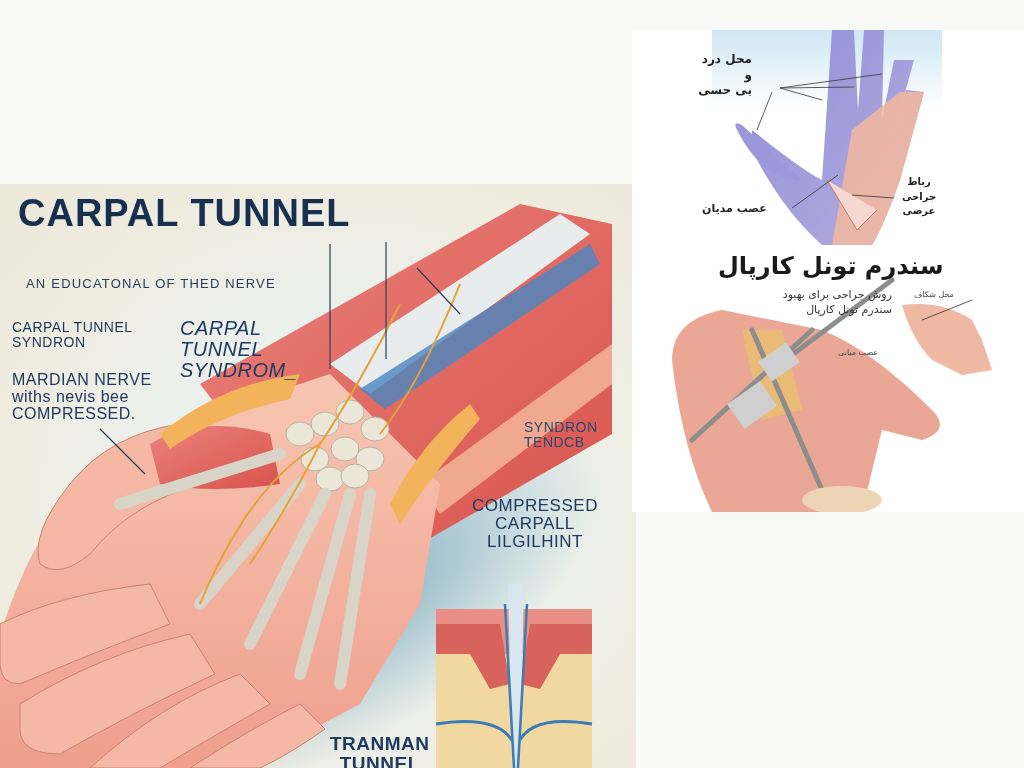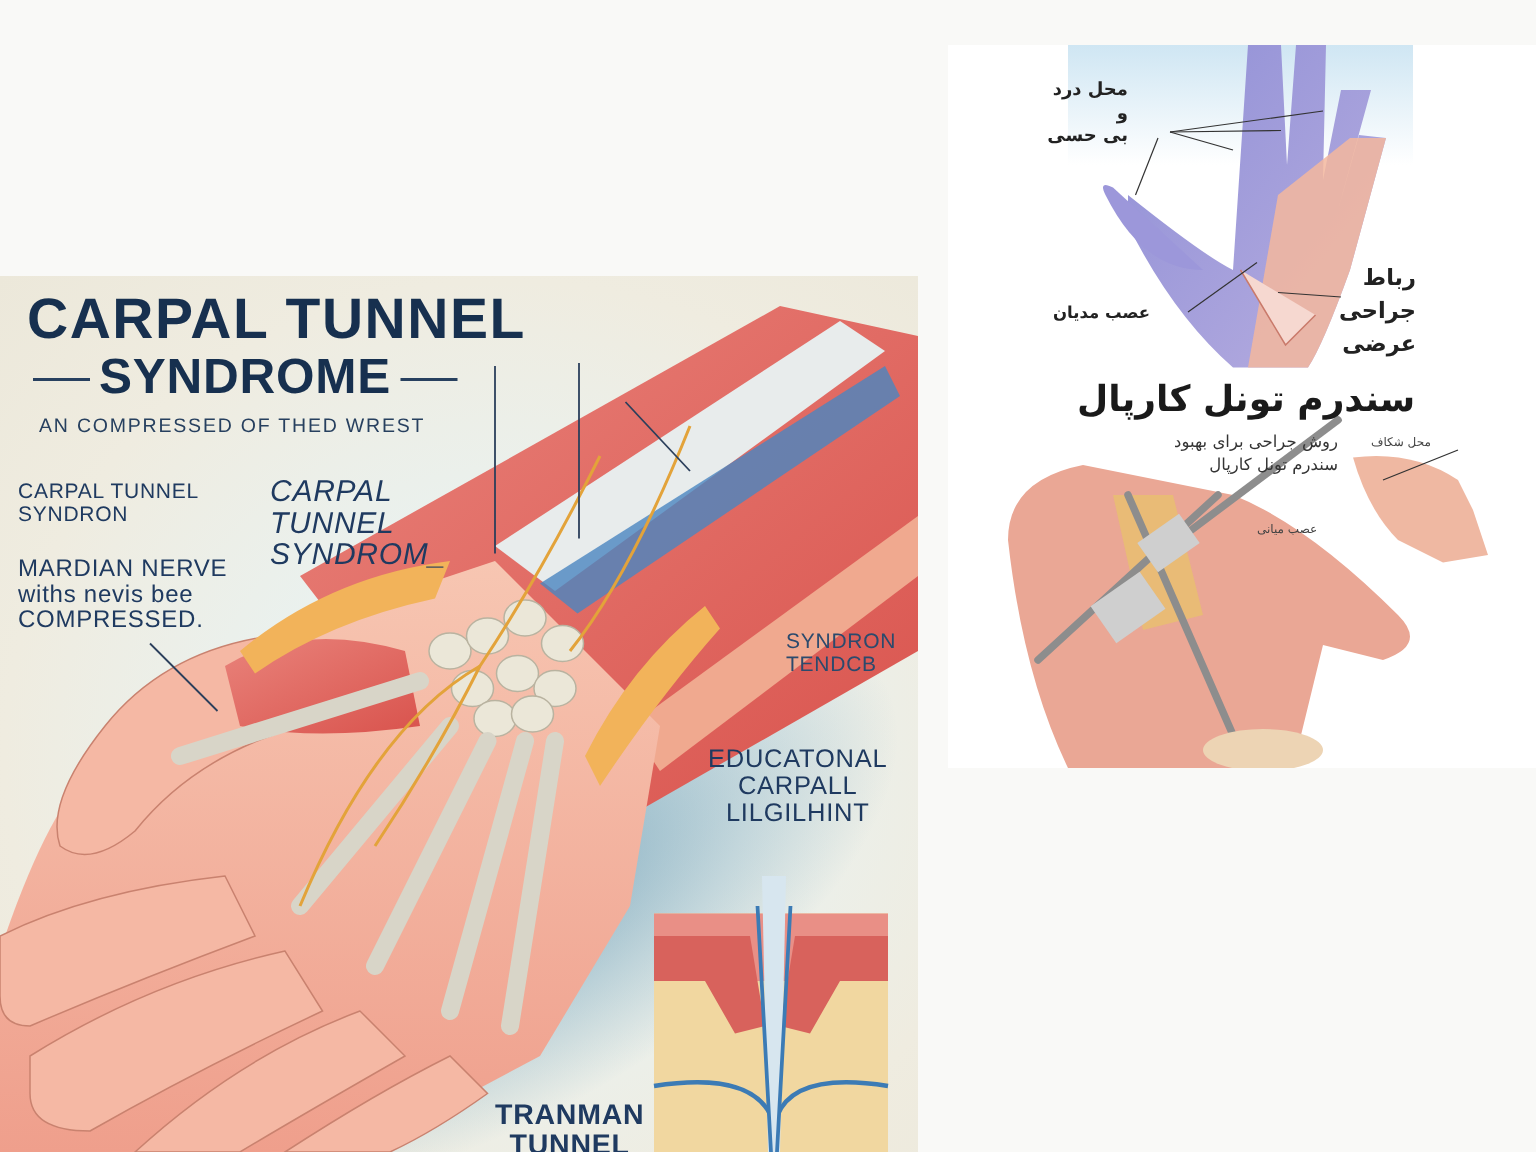--- a/index.html
+++ b/index.html
@@ -6,20 +6,21 @@
   body {
     width:1024px; height:768px; overflow:hidden; position:relative;
     background:#f9f9f7;
     font-family:"Liberation Sans", sans-serif;
   }
   .panel { position:absolute; overflow:hidden; }
   
   #left-panel {
     left:0; top:184px; width:612px; height:584px;
     background: radial-gradient(ellipse at 55% 55%, #dfeef0 0%, #eaf1ee 35%, #efece0 70%, #ece8da 100%);
+    padding-left: 24px;
   }
   #left-panel svg.art { position:absolute; left:0; top:0; }
   .lbl { position:absolute; color:#1c3558; font-weight:bold; letter-spacing:0.5px; line-height:1.05; }
   .title1 { left:18px; top:10px; font-size:38px; color:#17304f; letter-spacing:1px; white-space:nowrap; }
   .title2 { left:16px; top:50px; font-size:33px; color:#17304f; white-space:nowrap; }
   .title2 .dash { display:inline-block; width:38px; height:2px; background:#27405f; vertical-align:middle; margin:0 6px; }
   .subtitle { left:26px; top:93px; font-size:13px; font-weight:normal; color:#27405f; letter-spacing:1.2px; white-space:nowrap; }
   .l-cts1 { left:12px; top:136px; font-size:14px; font-weight:normal; color:#1f3a60; }
   .l-cts2 { left:180px; top:134px; font-size:20px; font-weight:normal; color:#1f3a60;font-style:italic; }
   .l-median { left:12px; top:188px; font-size:16px; font-weight:normal; color:#1f3a60; }
@@ -29,21 +30,21 @@
   .lbl span { display:block; }
   
   #right-panel {
     left:632px; top:30px; width:404px; height:482px;
     background:#ffffff;
   }
   #right-panel svg.art { position:absolute; left:0; top:0; }
   .fa { position:absolute; font-family:"DejaVu Sans", sans-serif; direction:rtl; color:#222; font-weight:bold; }
   .fa-pain { left:60px; top:22px; font-size:12px; line-height:1.3; text-align:right; width:60px; }
   .fa-median { left:70px; top:172px; font-size:11px; }
-  .fa-lig { left:262px; top:145px; font-size:15px; line-height:1.45; text-align:right; width:50px; }
+  .fa-lig { left:262px; top:145px; font-size:10px; line-height:1.45; text-align:center; width:50px; }
   .fa-title { left:86px; top:222px; font-size:24px; color:#1a1a1a; white-space:nowrap; }
   .fa-surgery { left:142px; top:258px; font-size:11px; line-height:1.35; text-align:right; width:118px; color:#333; font-weight:normal; }
   .fa-incision { left:282px; top:260px; font-size:8px; color:#444; font-weight:normal; }
   .fa-nerve2 { left:206px; top:318px; font-size:8px; color:#444; font-weight:normal; }
 </style>
 </head>
 <body>
 
 <div id="left-panel" class="panel">
   <svg class="art" width="612" height="584" viewBox="0 0 612 584">
@@ -120,43 +121,42 @@
       <path d="M436 425 L592 425 L592 470 L436 470 Z" fill="#e98f86"></path>
       <path d="M436 440 L500 440 L510 500 L490 505 L470 470 L436 470 Z" fill="#d8625c"></path>
       <path d="M592 440 L530 440 L520 500 L540 505 L560 470 L592 470 Z" fill="#d8625c"></path>
       <path d="M436 540 Q500 530 514 560 M592 540 Q530 530 518 560" stroke="#3c7bb5" stroke-width="3" fill="none"></path>
       <path d="M508 400 L512 584 L520 584 L524 400 Z" fill="#d7e6ef"></path>
       <path d="M505 420 L514 584 M527 420 L518 584" stroke="#3c7bb5" stroke-width="2.5" fill="none"></path>
     </g>
   </svg>
 
   <div class="lbl title1">CARPAL TUNNEL</div>
-  <div class="lbl title2"><span class="dash" style="display:inline-block"></span><span style="display:inline">SYNDROME</span><span class="dash" style="display:inline-block"></span></div>
-  <div class="lbl subtitle">AN COMPRESSED OF THED WREST</div>
+  <div class="lbl subtitle">AN EDUCATONAL OF THED NERVE</div>
 
   <div class="lbl l-cts1">
     <span>CARPAL TUNNEL</span>
     <span>SYNDRON</span>
   </div>
   <div class="lbl l-cts2">
     <span>CARPAL</span>
     <span>TUNNEL</span>
     <span>SYNDROM_</span>
   </div>
   <div class="lbl l-median">
     <span>MARDIAN NERVE</span>
     <span>withs nevis bee</span>
     <span>COMPRESSED.</span>
   </div>
   <div class="lbl l-tendon">
     <span>SYNDRON</span>
     <span>TENDCB</span>
   </div>
   <div class="lbl l-tcl">
-    <span>EDUCATONAL</span>
+    <span>COMPRESSED</span>
     <span>CARPALL</span>
     <span>LILGILHINT</span>
   </div>
   <div class="lbl l-tunnel">
     <span>TRANMAN</span>
     <span>TUNNEL</span>
   </div>
 </div>
 
 <div id="right-panel" class="panel">

